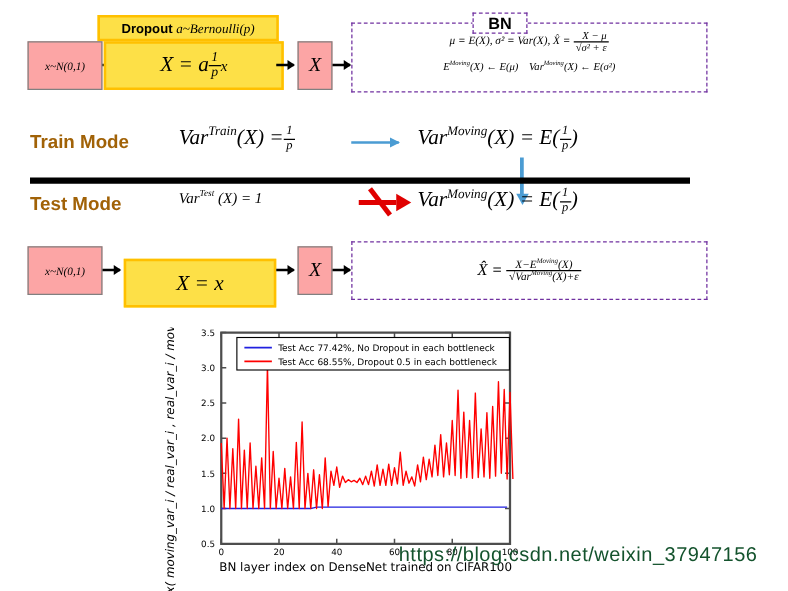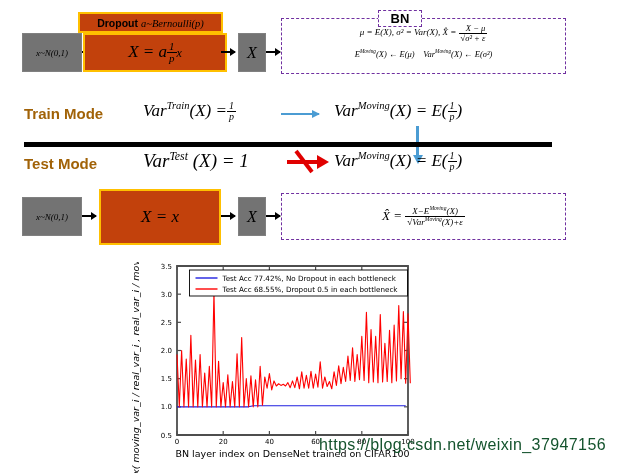--- a/index.html
+++ b/index.html
@@ -26,26 +26,26 @@
           vertical-align: middle; line-height: 1.02; }
   .frac .num { padding: 0 2px; }
   .frac .den { padding: 0 2px; border-top: 1px solid #000; }
   sup.sm { font-size: 0.62em; font-style: italic; }
 
   
   #diagram { position: absolute; left: 0; top: 0; width: 630px; height: 262px; }
 
   .box-gray {
     border: 1.6px solid #808080;
-    background: #737373;
+    background: #fca5a5;
     box-sizing: border-box;
   }
   .box-orange {
     border: 2.2px solid #FFC000;
-    background: #c2410c;
+    background: #fde047;
     box-sizing: border-box;
   }
   .box-purple-dash {
     border: 1.8px dashed #7030A0;
     background: #fff;
     box-sizing: border-box;
   }
 
   .arrow-blk {
     position: absolute;
@@ -174,21 +174,21 @@
         <span class="den">p</span>
       </span><span>)</span>
   </div>
 
   <div class="abs blue-arrow-v" style="left:416px; top:126px; height:30px;"></div>
 
   <div class="hrule-thick" style="left:24px; top:142px; width:528px;"></div>
 
   <div class="abs mode-label" style="left:24px; top:155px;">Test  Mode</div>
 
-  <div class="abs math" style="left:143px; top:150px; font-size:19px; white-space:nowrap;">
+  <div class="abs math" style="left:143px; top:150px; font-size:12px; white-space:nowrap;">
     <span>Var</span><sup class="sm">Test</sup>&nbsp;<span>(X) = 1</span>
   </div>
 
   <svg class="abs" style="left:285px; top:148px;" width="46" height="26">
     <line x1="2" y1="14" x2="32" y2="14" stroke="#E00000" stroke-width="4"></line>
     <polygon points="32,7 44,14 32,21" fill="#E00000"></polygon>
     <line x1="11" y1="3" x2="27" y2="24" stroke="#E00000" stroke-width="4"></line>
   </svg>
 
   <div class="abs math" style="left:334px; top:150px; font-size:17px; white-space:nowrap;">
@@ -197,21 +197,21 @@
         <span class="den">p</span>
       </span><span>)</span>
   </div>
 
   <div class="abs box-gray ctr" style="left:22px; top:197px; width:60px; height:39px;">
     <span class="math" style="font-size:9px;">x~N(0,1)</span>
   </div>
 
   <div class="abs arrow-blk" style="left:82px; top:215px; width:14px;"></div>
 
-  <div class="abs box-orange ctr" style="left:99px; top:189px; width:122px; height:56px;">
+  <div class="abs box-orange ctr" style="left:99px; top:207px; width:122px; height:39px;">
     <span class="math" style="font-size:17px;">X = x</span>
   </div>
 
   <div class="abs arrow-blk" style="left:221px; top:215px; width:14px;"></div>
 
   <div class="abs box-gray ctr" style="left:238px; top:197px; width:28px; height:39px;">
     <span class="math" style="font-size:16px;">X</span>
   </div>
 
   <div class="abs arrow-blk" style="left:266px; top:215px; width:14px;"></div>

